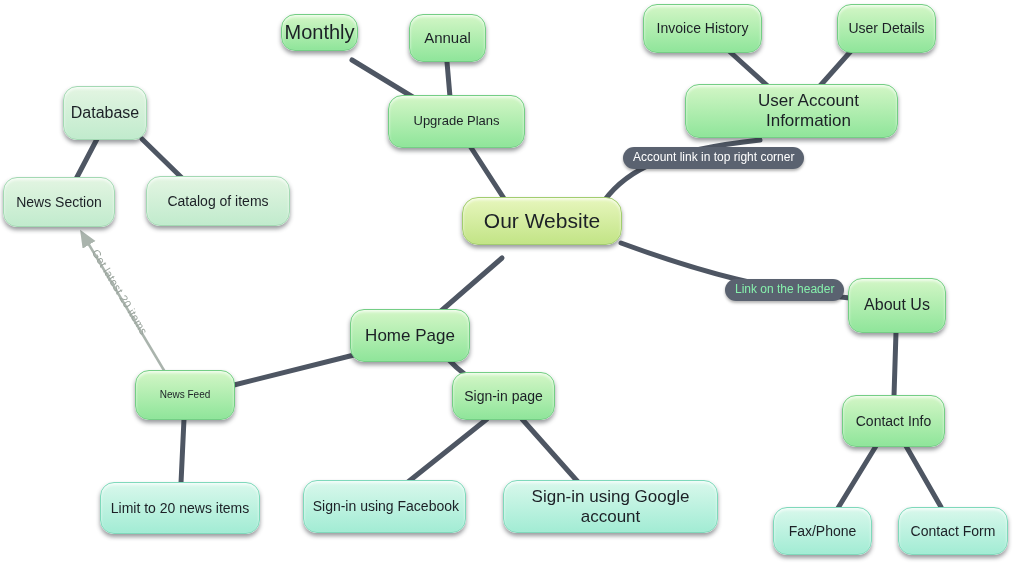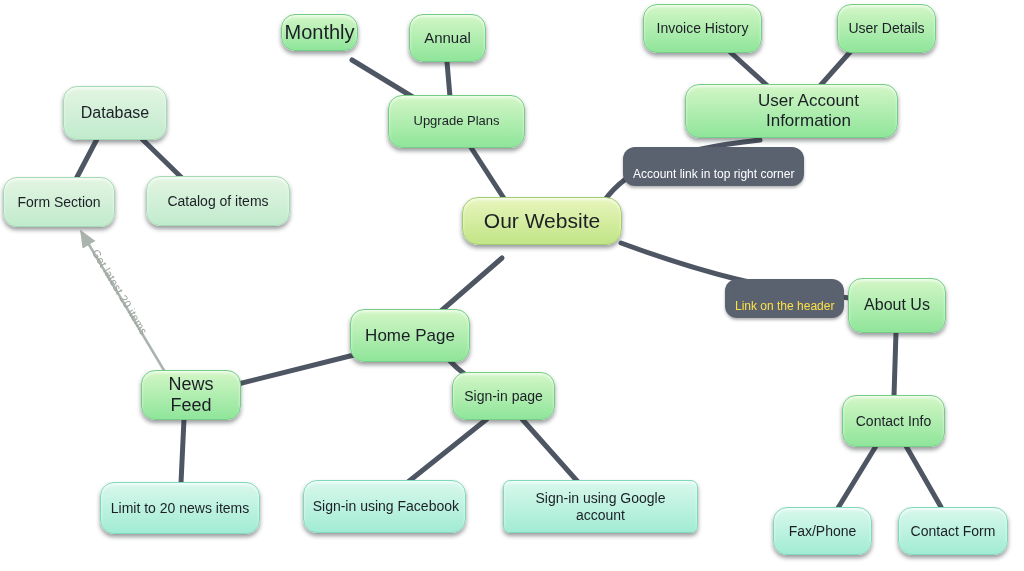--- a/index.html
+++ b/index.html
@@ -10,21 +10,21 @@
     display:flex;align-items:center;justify-content:center;text-align:center;
     border-radius:14px;border:1px solid #88c58f;color:#1c2026;
     line-height:1.15;cursor:pointer;
     box-shadow:0 3px 4px rgba(30,36,42,.45), inset 0 2px 3px rgba(255,255,255,.70);
     padding:2px 6px;
   }
   .node[data-name="node-our-website"]{border-radius:16px;font-weight:400;}
   .node span{pointer-events:none;}
   .pill{
     position:absolute;color:#fff;font-size:12px;line-height:15px;
-    padding:20px 10px 4px;border-radius:12px;white-space:nowrap;
+    padding:3px 10px 4px;border-radius:12px;white-space:nowrap;
     box-shadow:0 2px 3px rgba(0,0,0,.30);cursor:pointer;
   }
   .arrow-label{
     position:absolute;font-size:11px;white-space:nowrap;
     transform-origin:0 0;letter-spacing:.3px;cursor:pointer;
   }
 </style>
 </head>
 <body>
 
@@ -69,55 +69,55 @@
     </div>
     <div class="node" data-name="node-invoice-history" style="left: 643px; top: 4px; width: 119px; height: 49px; font-size: 14px; background: linear-gradient(rgb(211, 246, 198), rgb(143, 229, 154)); border-color: rgb(116, 206, 133); color: rgb(28, 32, 38);">
       <span data-name="node-label">Invoice History</span>
     </div>
     <div class="node" data-name="node-user-details" style="left: 837px; top: 4px; width: 99px; height: 49px; font-size: 14px; background: linear-gradient(rgb(211, 246, 198), rgb(143, 229, 154)); border-color: rgb(116, 206, 133); color: rgb(28, 32, 38);">
       <span data-name="node-label">User Details</span>
     </div>
     <div class="node" data-name="node-user-account-information" style="left: 685px; top: 84px; width: 213px; height: 54px; font-size: 17px; background: linear-gradient(rgb(211, 246, 198), rgb(143, 229, 154)); border-color: rgb(116, 206, 133); color: rgb(28, 32, 38); padding-left: 40px;">
       <span data-name="node-label">User Account Information</span>
     </div>
-    <div class="node" data-name="node-database" style="left: 63px; top: 86px; width: 104px; height: 54px; font-size: 16px; background: linear-gradient(rgb(227, 245, 226), rgb(193, 235, 205)); border-color: rgb(163, 217, 179); color: rgb(28, 32, 38);">
+    <div class="node" data-name="node-database" style="left: 63px; top: 86px; width: 84px; height: 54px; font-size: 16px; background: linear-gradient(rgb(227, 245, 226), rgb(193, 235, 205)); border-color: rgb(163, 217, 179); color: rgb(28, 32, 38);">
       <span data-name="node-label">Database</span>
     </div>
     <div class="node" data-name="node-news-section" style="left: 3px; top: 177px; width: 112px; height: 50px; font-size: 14px; background: linear-gradient(rgb(227, 245, 226), rgb(193, 235, 205)); border-color: rgb(163, 217, 179); color: rgb(28, 32, 38);">
-      <span data-name="node-label">Form Section</span>
+      <span data-name="node-label">News Section</span>
     </div>
     <div class="node" data-name="node-catalog-of-items" style="left: 146px; top: 176px; width: 144px; height: 50px; font-size: 14px; background: linear-gradient(rgb(227, 245, 226), rgb(193, 235, 205)); border-color: rgb(163, 217, 179); color: rgb(28, 32, 38);">
       <span data-name="node-label">Catalog of items</span>
     </div>
     <div class="node" data-name="node-home-page" style="left: 350px; top: 309px; width: 120px; height: 53px; font-size: 17px; background: linear-gradient(rgb(211, 246, 198), rgb(143, 229, 154)); border-color: rgb(116, 206, 133); color: rgb(28, 32, 38);">
       <span data-name="node-label">Home Page</span>
     </div>
-    <div class="node" data-name="node-news-feed" style="left: 141px; top: 370px; width: 100px; height: 50px; font-size: 18px; background: linear-gradient(rgb(211, 246, 198), rgb(143, 229, 154)); border-color: rgb(116, 206, 133); color: rgb(28, 32, 38);">
+    <div class="node" data-name="node-news-feed" style="left: 135px; top: 370px; width: 100px; height: 50px; font-size: 10px; background: linear-gradient(rgb(211, 246, 198), rgb(143, 229, 154)); border-color: rgb(116, 206, 133); color: rgb(28, 32, 38);">
       <span data-name="node-label">News Feed</span>
     </div>
     <div class="node" data-name="node-sign-in-page" style="left: 452px; top: 372px; width: 103px; height: 48px; font-size: 14px; background: linear-gradient(rgb(211, 246, 198), rgb(143, 229, 154)); border-color: rgb(116, 206, 133); color: rgb(28, 32, 38);">
       <span data-name="node-label">Sign-in page</span>
     </div>
     <div class="node" data-name="node-sign-in-using-facebook" style="left: 303px; top: 480px; width: 163px; height: 53px; font-size: 14px; background: linear-gradient(rgb(217, 248, 236), rgb(162, 236, 212)); border-color: rgb(127, 217, 187); color: rgb(28, 32, 38); justify-content: flex-end;">
       <span data-name="node-label">Sign-in using Facebook</span>
     </div>
-    <div class="node" data-name="node-sign-in-using-google-account" style="left: 503px; top: 480px; width: 195px; height: 53px; font-size: 14px; background: linear-gradient(rgb(217, 248, 236), rgb(162, 236, 212)); border-color: rgb(127, 217, 187); color: rgb(28, 32, 38); border-radius: 7px;">
+    <div class="node" data-name="node-sign-in-using-google-account" style="left: 503px; top: 480px; width: 215px; height: 53px; font-size: 17px; background: linear-gradient(rgb(217, 248, 236), rgb(162, 236, 212)); border-color: rgb(127, 217, 187); color: rgb(28, 32, 38);">
       <span data-name="node-label">Sign-in using Google account</span>
     </div>
     <div class="node" data-name="node-limit-to-20-news-items" style="left: 100px; top: 482px; width: 160px; height: 52px; font-size: 14px; background: linear-gradient(rgb(217, 248, 236), rgb(162, 236, 212)); border-color: rgb(127, 217, 187); color: rgb(28, 32, 38);">
       <span data-name="node-label">Limit to 20 news items</span>
     </div>
     <div class="node" data-name="node-about-us" style="left: 848px; top: 278px; width: 98px; height: 55px; font-size: 16px; background: linear-gradient(rgb(211, 246, 198), rgb(143, 229, 154)); border-color: rgb(116, 206, 133); color: rgb(28, 32, 38);">
       <span data-name="node-label">About Us</span>
     </div>
     <div class="node" data-name="node-contact-info" style="left: 842px; top: 395px; width: 103px; height: 52px; font-size: 14px; background: linear-gradient(rgb(211, 246, 198), rgb(143, 229, 154)); border-color: rgb(116, 206, 133); color: rgb(28, 32, 38);">
       <span data-name="node-label">Contact Info</span>
     </div>
     <div class="node" data-name="node-fax-phone" style="left: 773px; top: 507px; width: 99px; height: 48px; font-size: 14px; background: linear-gradient(rgb(217, 248, 236), rgb(162, 236, 212)); border-color: rgb(127, 217, 187); color: rgb(28, 32, 38);">
       <span data-name="node-label">Fax/Phone</span>
     </div>
     <div class="node" data-name="node-contact-form" style="left: 898px; top: 507px; width: 110px; height: 48px; font-size: 14px; background: linear-gradient(rgb(217, 248, 236), rgb(162, 236, 212)); border-color: rgb(127, 217, 187); color: rgb(28, 32, 38);">
       <span data-name="node-label">Contact Form</span>
     </div>
     <div class="pill" data-name="edge-label-account-link" style="left: 623px; top: 147px; background: rgb(90, 98, 112); color: rgb(255, 255, 255);">Account link in top right corner</div>
-    <div class="pill" data-name="edge-label-header-link" style="left: 725px; top: 279px; background: rgb(90, 98, 112); color: #fde047;">Link on the header</div>
+    <div class="pill" data-name="edge-label-header-link" style="left: 725px; top: 279px; background: rgb(90, 98, 112); color: #86efac;">Link on the header</div>
     <div class="arrow-label" data-name="edge-label-get-latest-20-items" style="left: 100px; top: 247px; color: rgb(153, 163, 156); transform: rotate(59deg);">Get latest 20 items</div>
   </div>
 
 </body></html>

